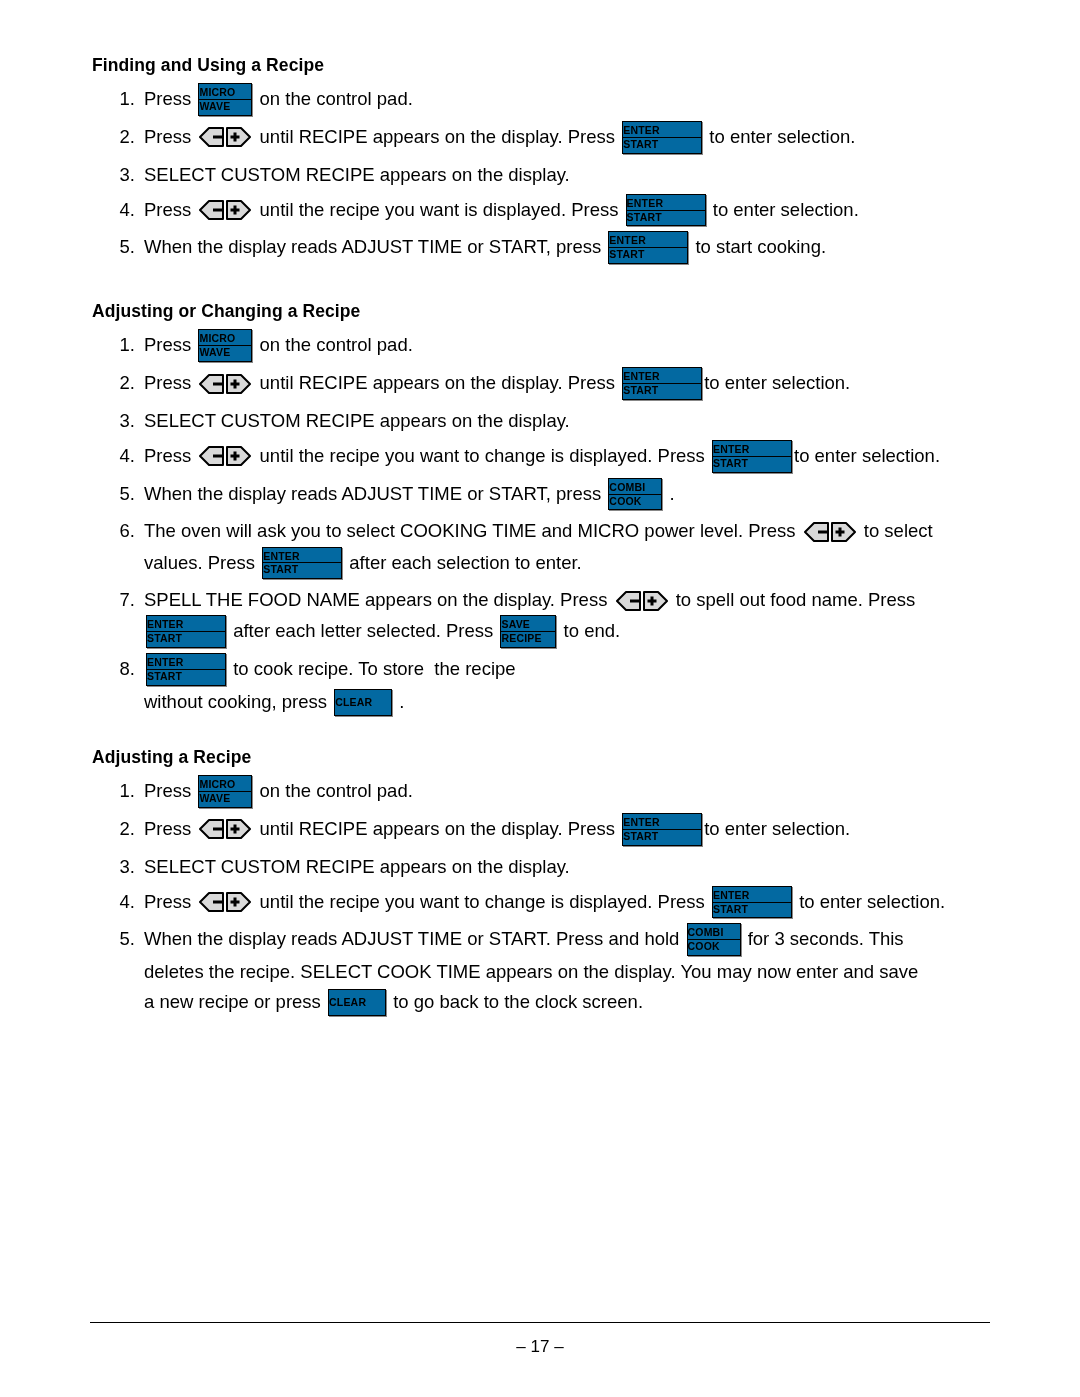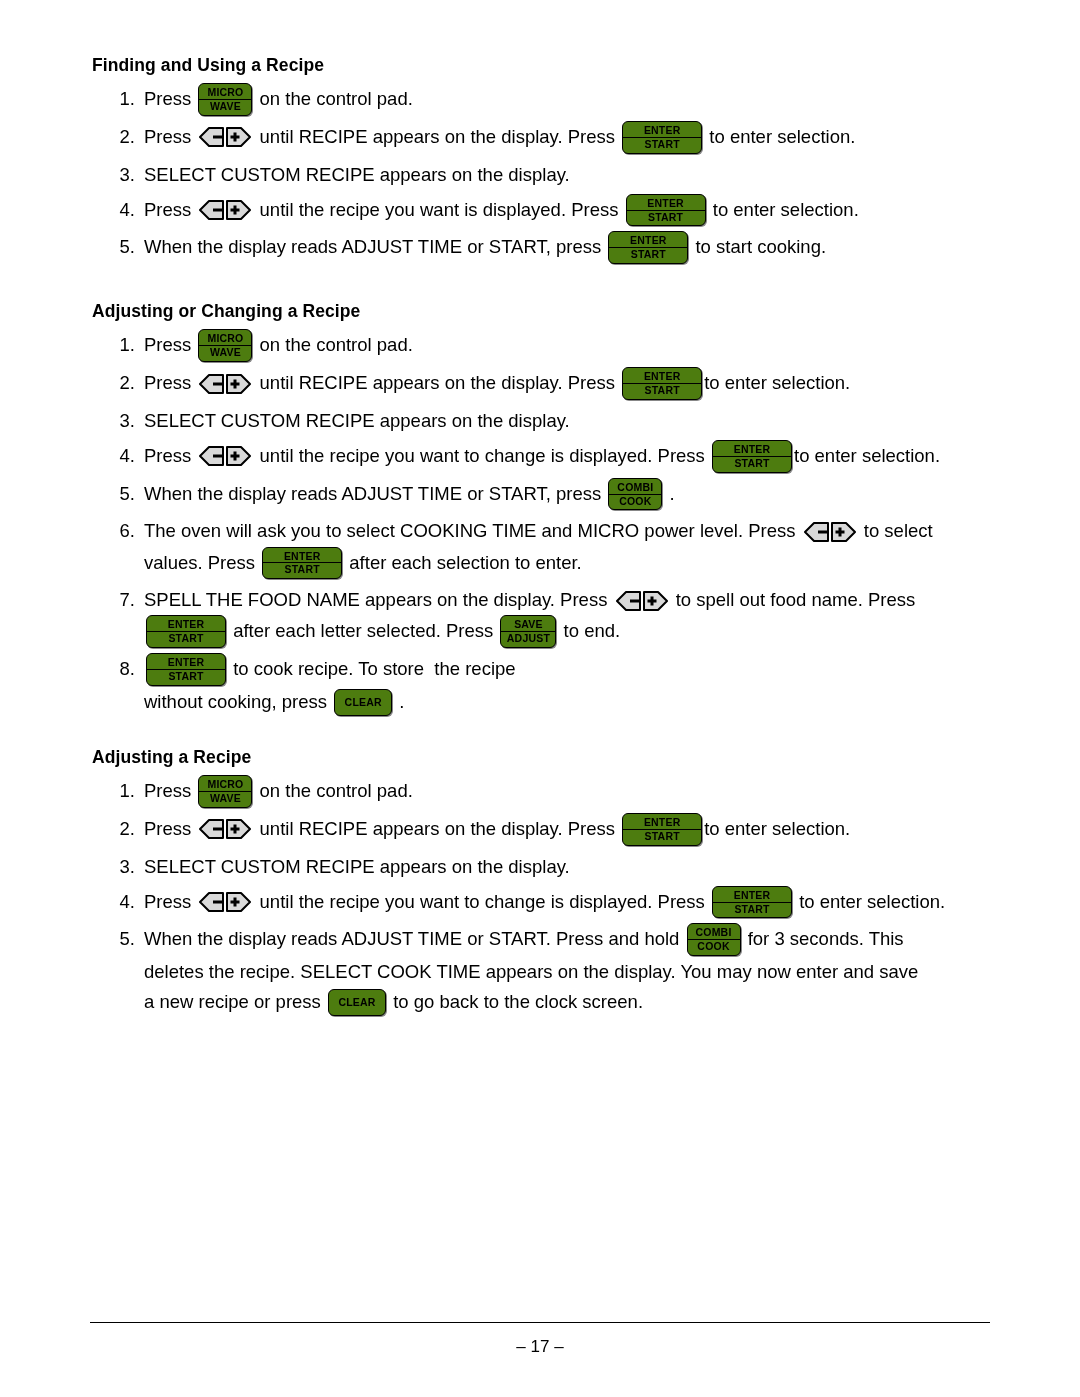--- a/index.html
+++ b/index.html
@@ -51,23 +51,22 @@
     width: 28px;
     text-align: right;
     font-size: 18.5px;
   }
   .txt { white-space: pre-wrap; }
   
   .key {
     display: inline-block;
     vertical-align: middle;
     border: 1.6px solid #000;
-    border-radius: 6px;
-    background: #4d7c0f;
-    text-align: center;
+    border-radius: 0;
+    background: #0369a1;
     box-sizing: border-box;
     margin: 0 2px;
     position: relative;
     top: -1px;
     box-shadow: 1px 1px 0 #888;
   }
   .key .l1, .key .l2 {
     display: block;
     font-size: 10.5px;
     font-weight: bold;
@@ -174,21 +173,21 @@
               </svg></span><span class="txt"> to select
 values. Press </span><span class="key two enter"><span class="l1">ENTER</span><span class="l2">START</span></span><span class="txt"> after each selection to enter.</span></li>
           <li><span class="num">7.</span><span class="txt">SPELL THE FOOD NAME appears on the display. Press </span><span class="arrows"><svg width="26" height="24" viewBox="0 0 26 24">
                 <path d="M24 3 L24 21 L10 21 L1 12 L10 3 Z" fill="#d9d9d9" stroke="#000" stroke-width="2" stroke-linejoin="round"></path>
                 <rect x="14" y="10.5" width="9" height="3" fill="#000"></rect>
               </svg><svg width="26" height="24" viewBox="0 0 26 24">
                 <path d="M2 3 L2 21 L16 21 L25 12 L16 3 Z" fill="#d9d9d9" stroke="#000" stroke-width="2" stroke-linejoin="round"></path>
                 <rect x="5.5" y="10.5" width="9" height="3" fill="#000"></rect>
                 <rect x="8.5" y="7.5" width="3" height="9" fill="#000"></rect>
               </svg></span><span class="txt"> to spell out food name. Press
-</span><span class="key two enter"><span class="l1">ENTER</span><span class="l2">START</span></span><span class="txt"> after each letter selected. Press </span><span class="key two save"><span class="l1">SAVE</span><span class="l2">ADJUST</span></span><span class="txt"> to end.</span></li>
+</span><span class="key two enter"><span class="l1">ENTER</span><span class="l2">START</span></span><span class="txt"> after each letter selected. Press </span><span class="key two save"><span class="l1">SAVE</span><span class="l2">RECIPE</span></span><span class="txt"> to end.</span></li>
           <li><span class="num">8.</span><span class="key two enter"><span class="l1">ENTER</span><span class="l2">START</span></span><span class="txt"> to cook recipe. To store  the recipe
 without cooking, press </span><span class="key one clear"><span class="l1">CLEAR</span></span><span class="txt"> .</span></li>
         </ol>
       </div>
       <div class="section">
         <h2 class="section-title">Adjusting a Recipe</h2>
         <ol class="steps">
           <li><span class="num">1.</span><span class="txt">Press </span><span class="key two micro"><span class="l1">MICRO</span><span class="l2">WAVE</span></span><span class="txt"> on the control pad.</span></li>
           <li><span class="num">2.</span><span class="txt">Press </span><span class="arrows"><svg width="26" height="24" viewBox="0 0 26 24">
                 <path d="M24 3 L24 21 L10 21 L1 12 L10 3 Z" fill="#d9d9d9" stroke="#000" stroke-width="2" stroke-linejoin="round"></path>

